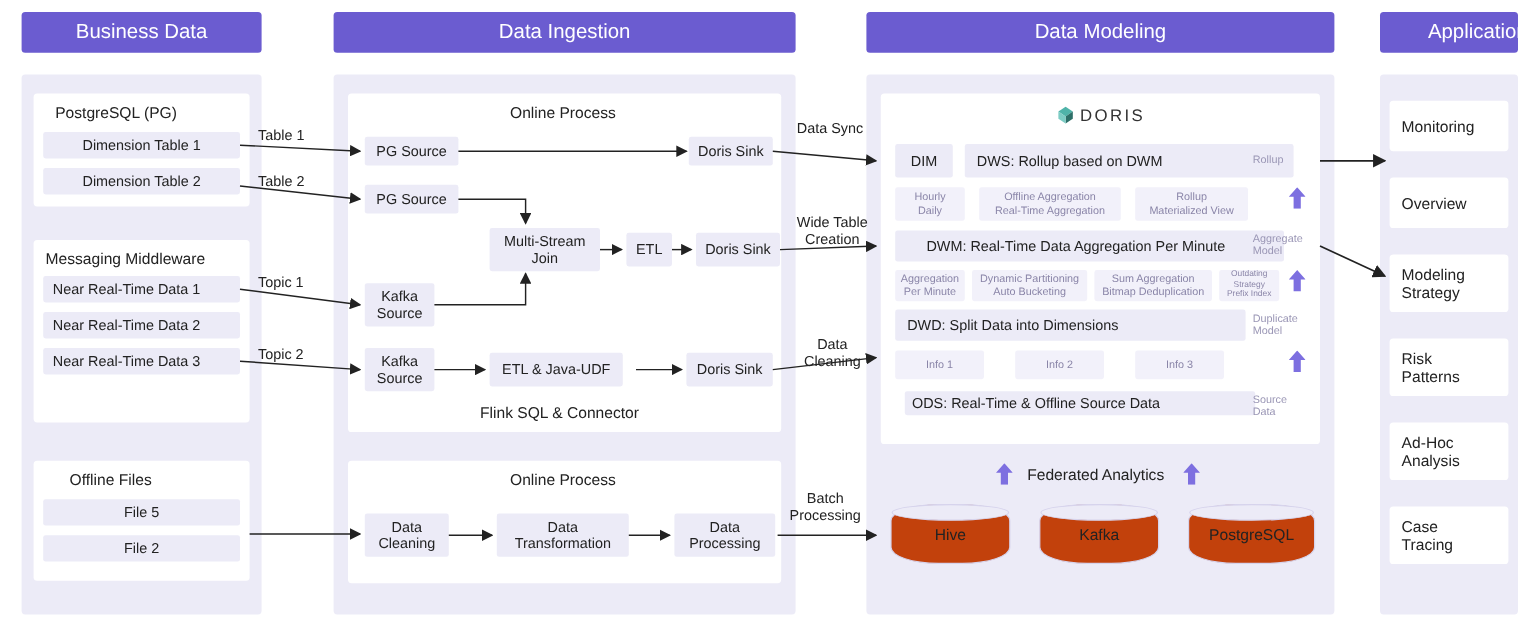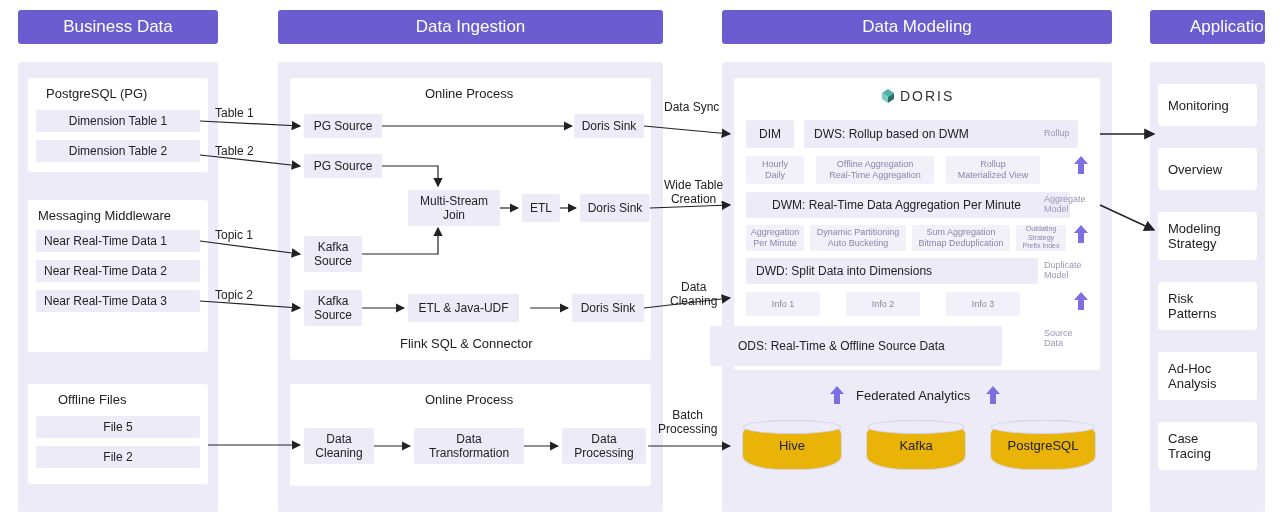--- a/index.html
+++ b/index.html
@@ -72,21 +72,21 @@
     border-radius: 3px;
     font-size: 13px;
     color: #222;
     display: flex;
     align-items: center;
     justify-content: flex-start;
     padding-left: 10px;
   }
   .cyl {
     position: absolute;
-    background: #eab308;
+    background: #c2410c;
     border: 1px solid #d6d3ec;
     border-radius: 40px/14px;
     display: flex; align-items:center; justify-content:center;
     font-size: 13px;
   }
   .cyl:before {
     content:"";
     position:absolute; left:0; right:0; top:-1px; height:12px;
     border:1px solid #d6d3ec; border-radius:50%; background:#ecebf7;
   }
@@ -207,21 +207,21 @@
 <div class="up-arrow" style="left:1074px; top:292px;">
     <svg width="14" height="18">
       <path d="M7 0 L14 8 L10 8 L10 18 L4 18 L4 8 L0 8 Z" fill="#7d6fe0"></path>
     </svg>
   </div>
 
 <div class="pill small" style="left:746px; top:292px; width:74px; height:24px;">Info 1</div>
 <div class="pill small" style="left:846px; top:292px; width:74px; height:24px;">Info 2</div>
 <div class="pill small" style="left:946px; top:292px; width:74px; height:24px;">Info 3</div>
 
-<div class="pill" style="left:710px; top:326px; width:292px; height:40px; justify-content:flex-start; padding-left:28px;">ODS: Real-Time &amp; Offline Source Data</div>
+<div class="pill" style="left:754px; top:326px; width:292px; height:20px; justify-content:flex-start; padding-left:6px;">ODS: Real-Time &amp; Offline Source Data</div>
 <div class="sidelabel" style="left:1044px; top:328px; white-space:pre-line;">Source
 Data</div>
 
 <div class="label" style="left:856px; top:388px; font-size:13px;">Federated Analytics</div>
 <div class="up-arrow" style="left:830px; top:386px;">
     <svg width="14" height="18">
       <path d="M7 0 L14 8 L10 8 L10 18 L4 18 L4 8 L0 8 Z" fill="#7d6fe0"></path>
     </svg>
   </div>
 <div class="up-arrow" style="left:986px; top:386px;">

